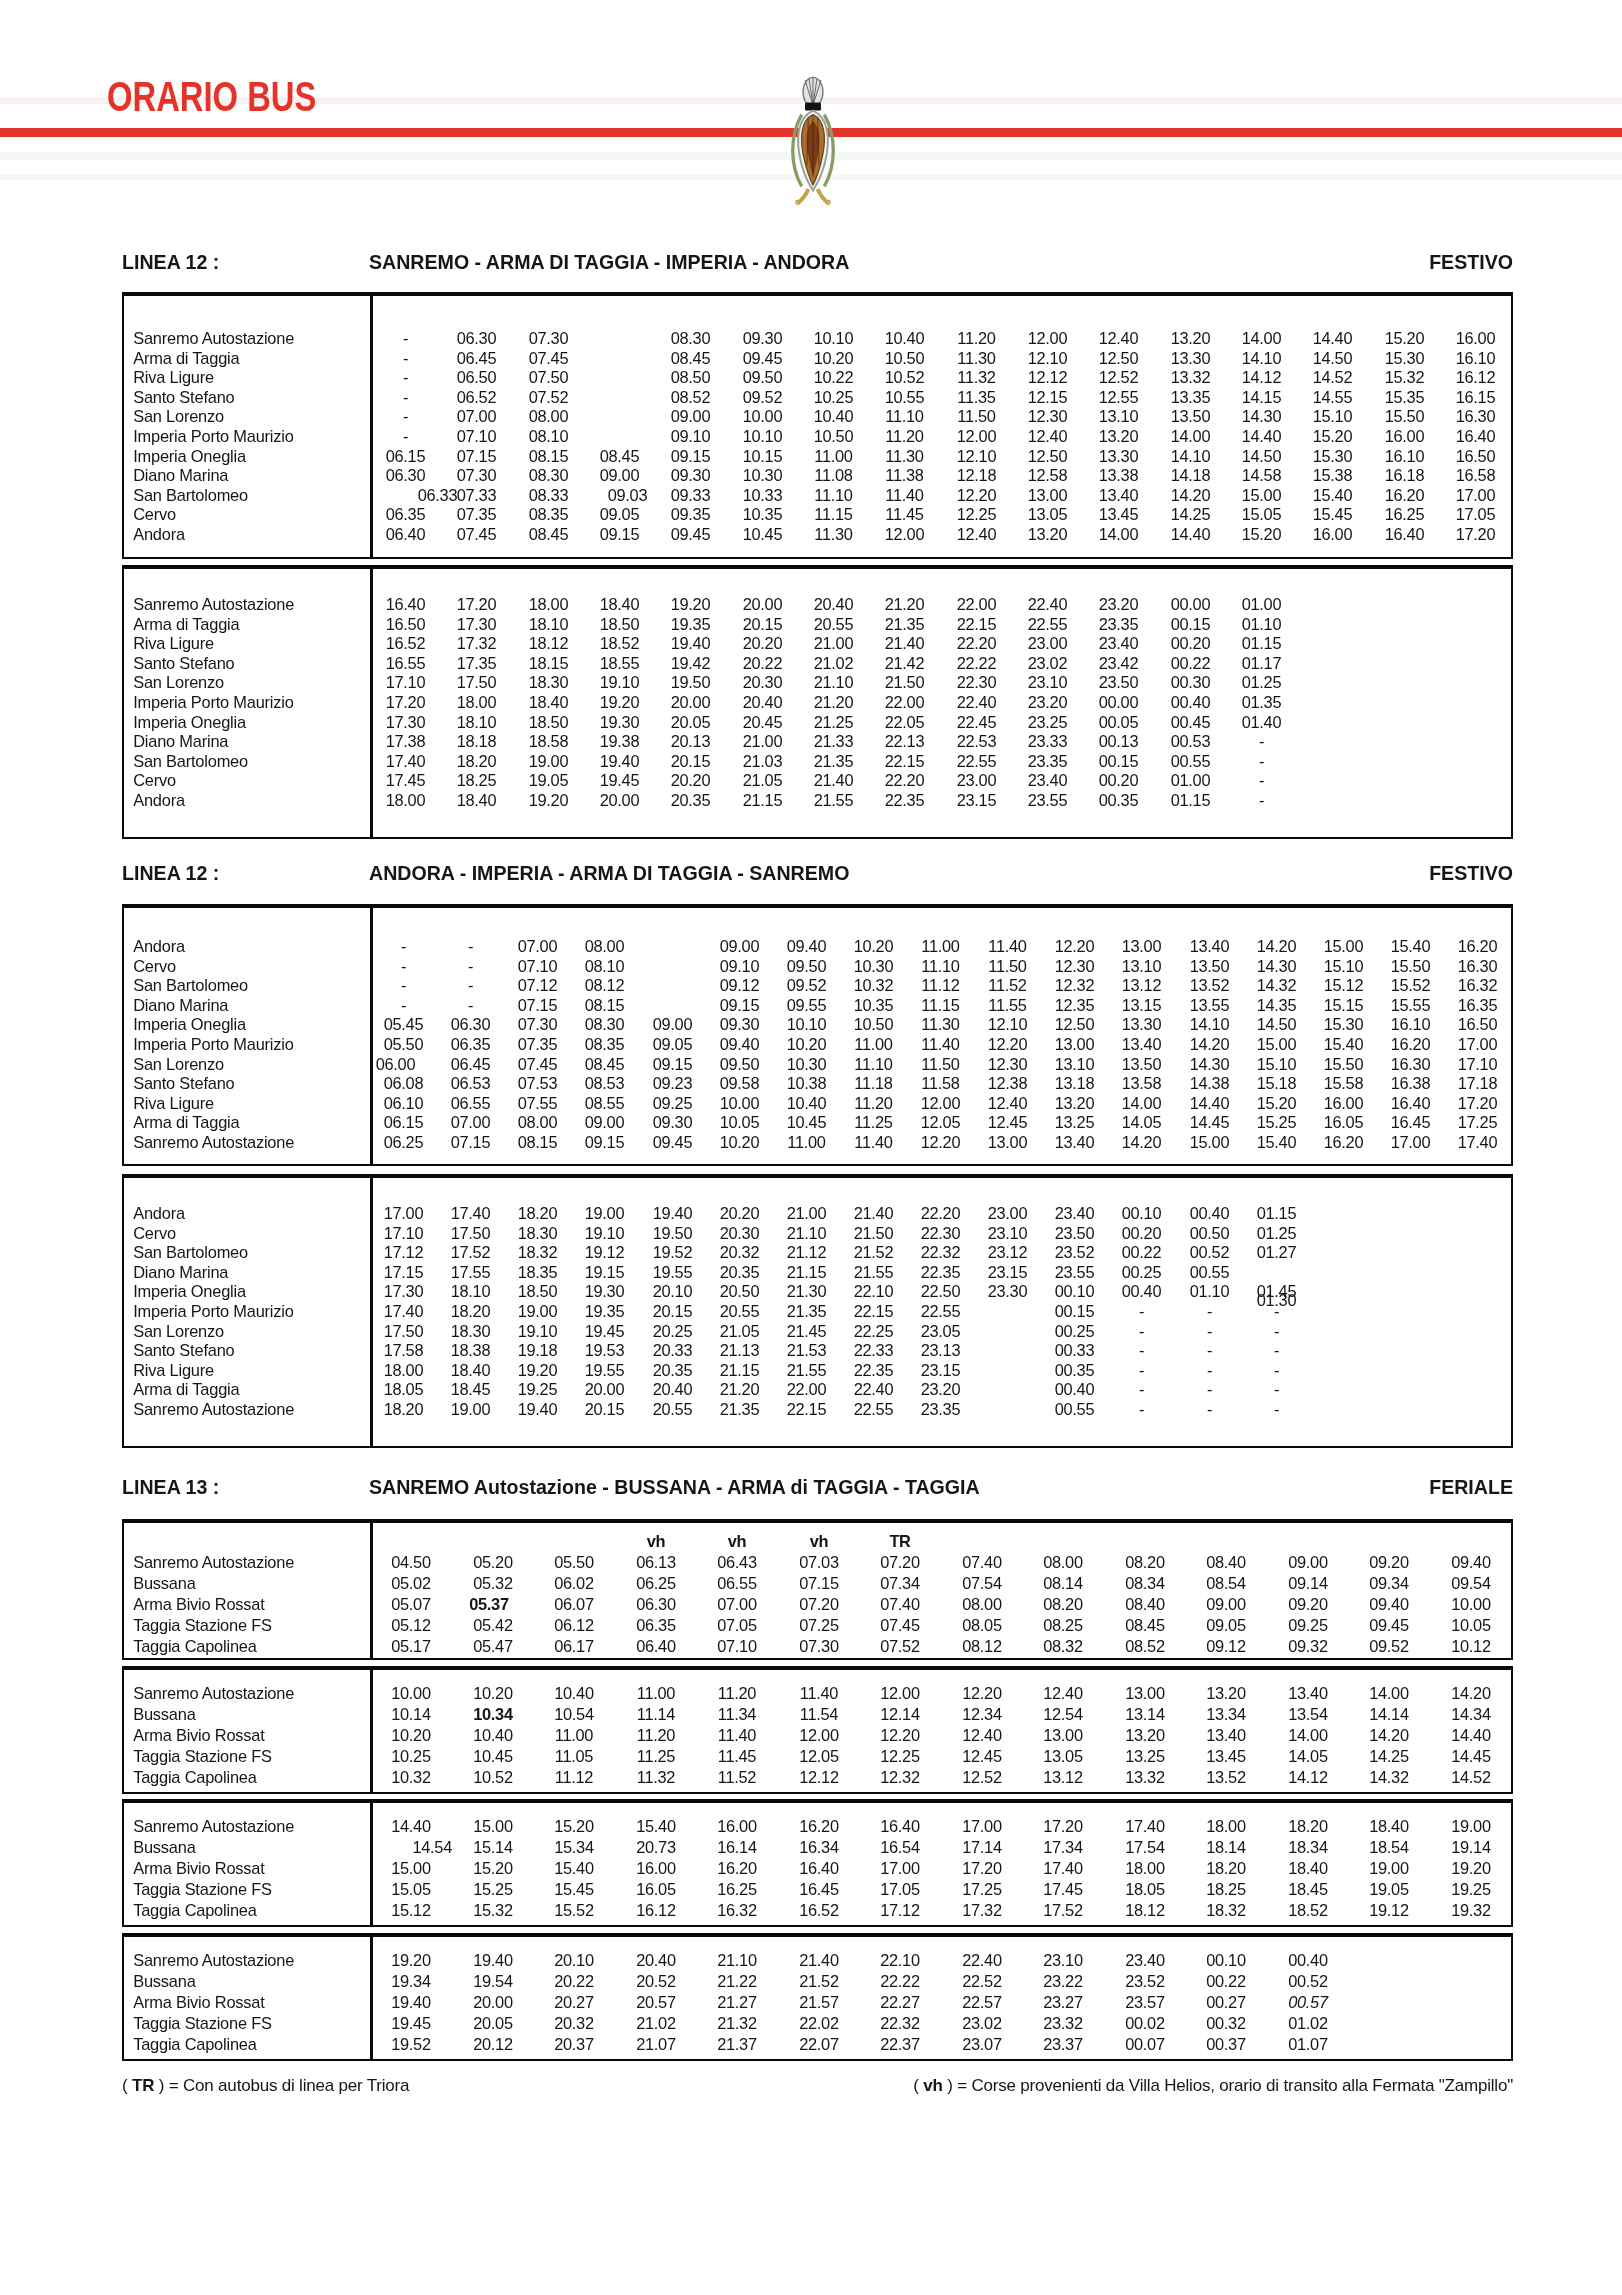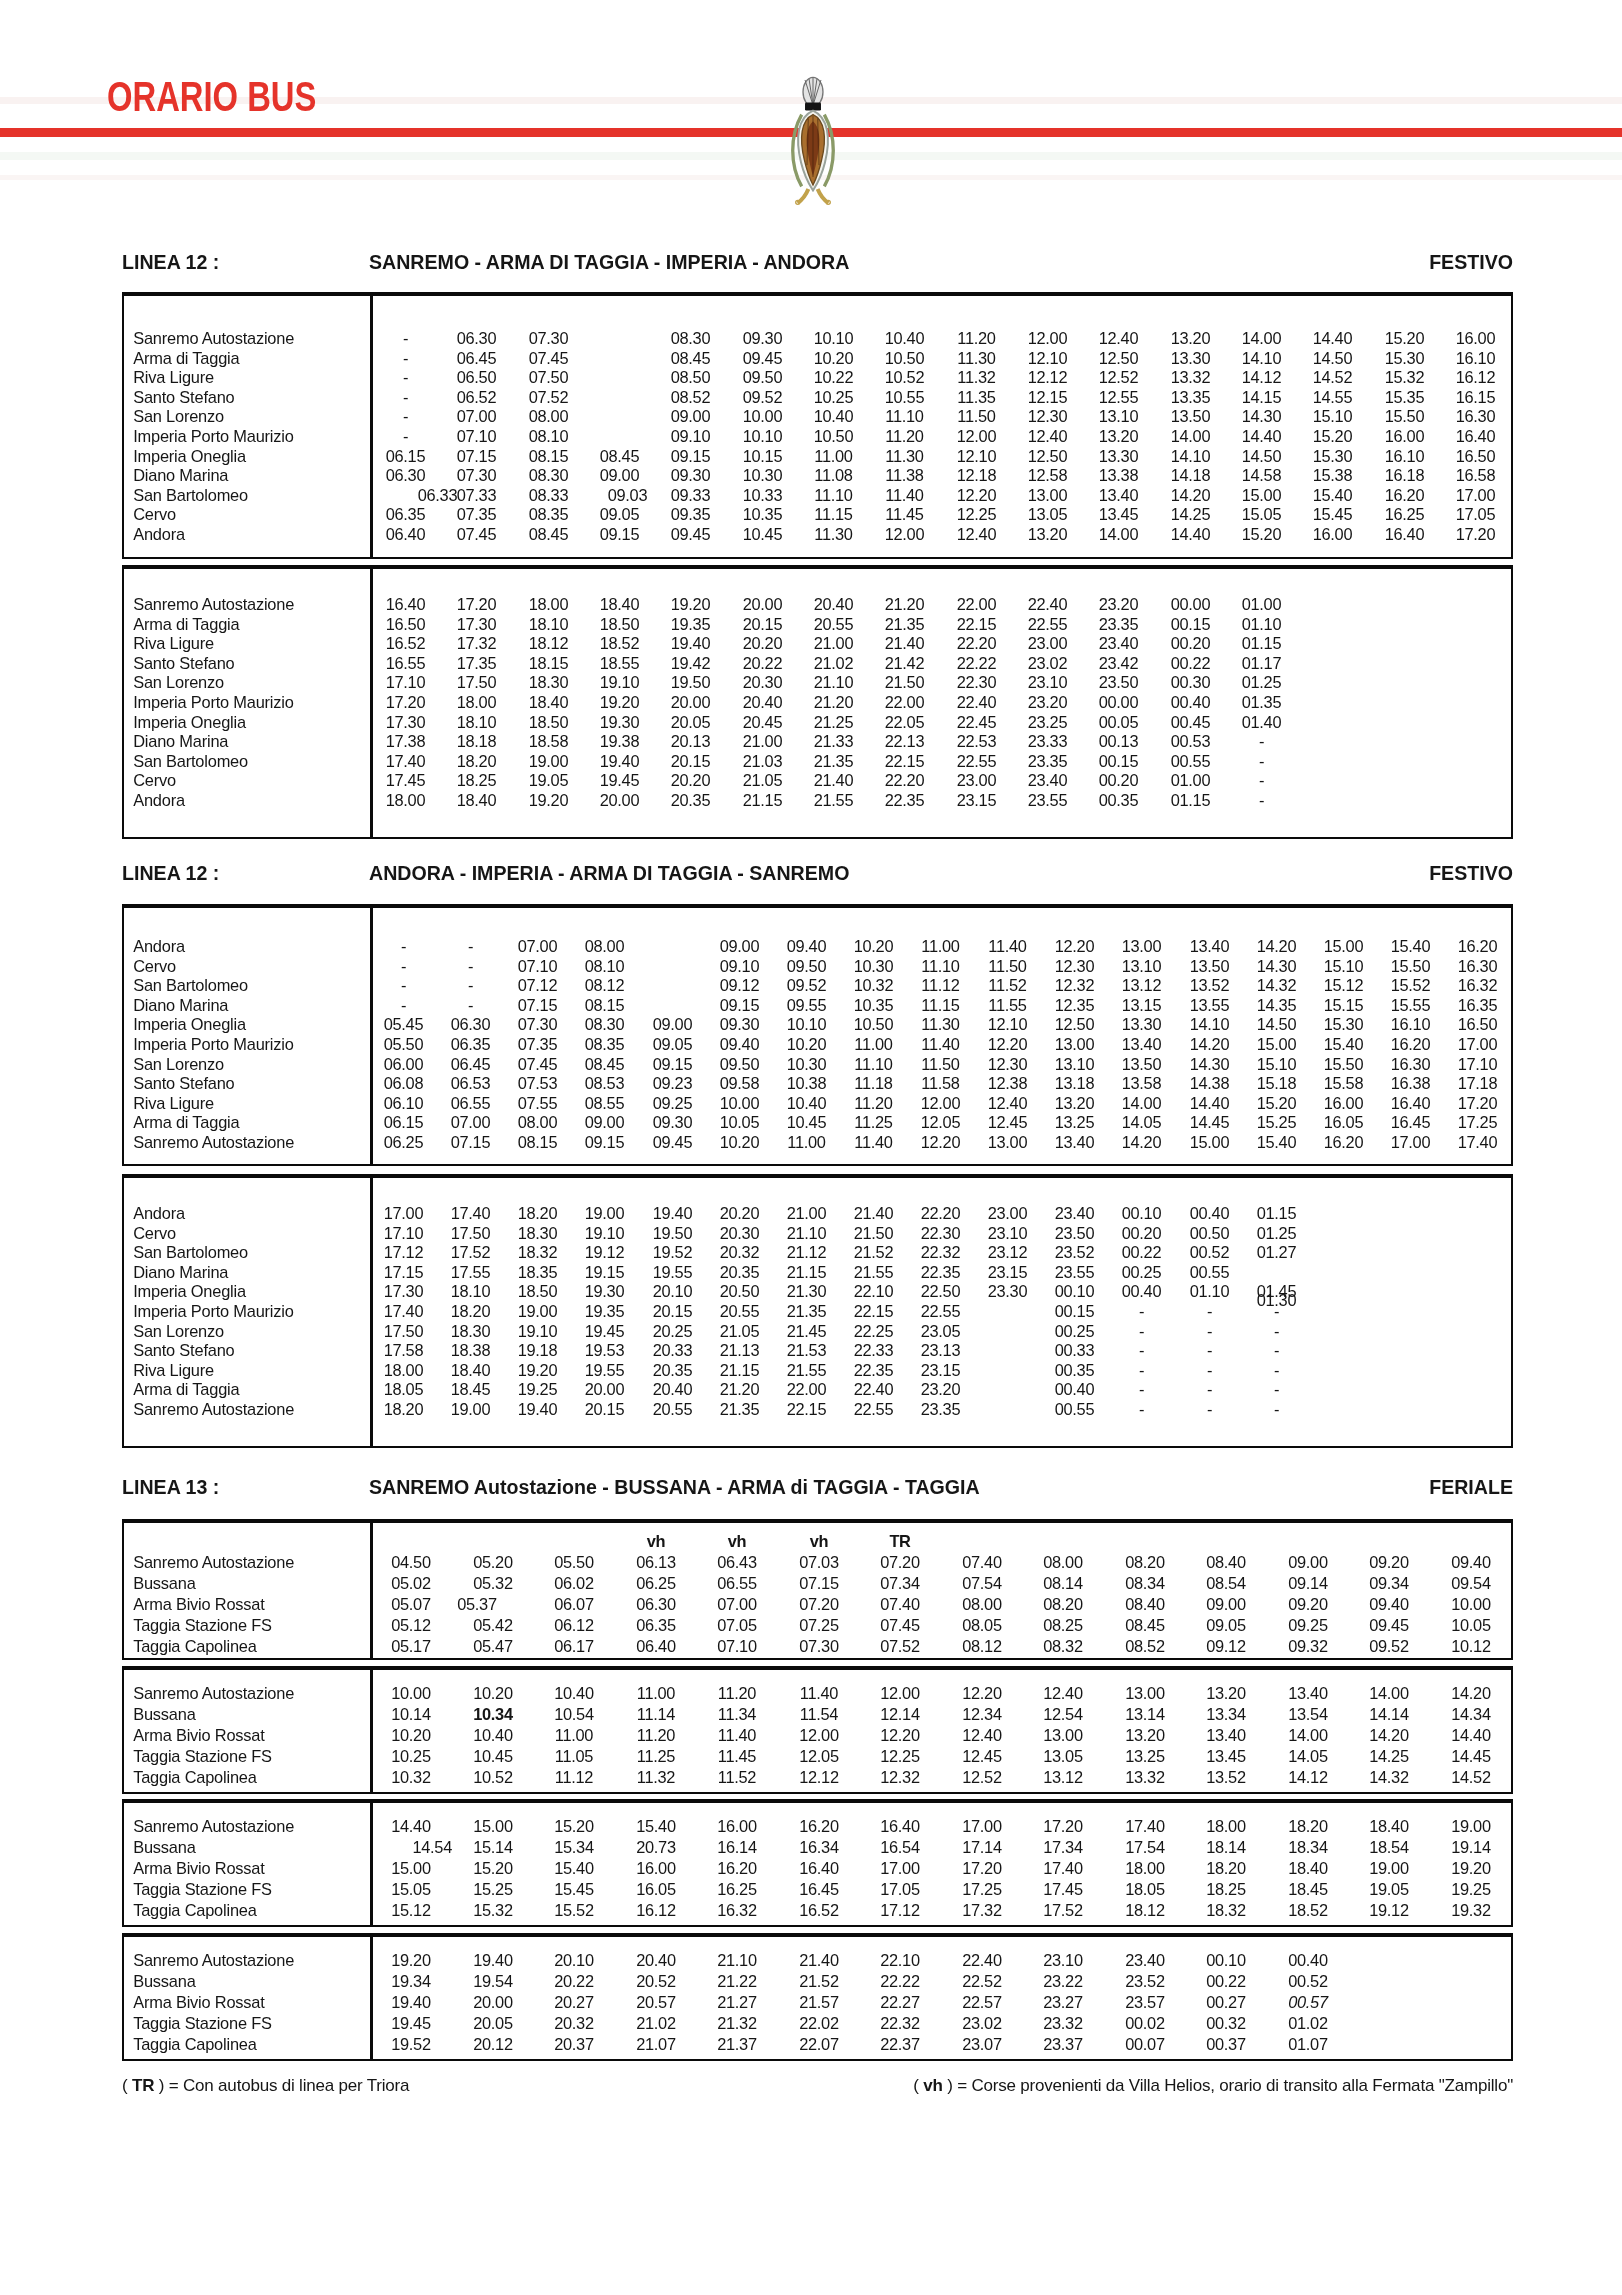--- a/index.html
+++ b/index.html
@@ -582,21 +582,21 @@
           <span class="cell" style="left: 917px; width: 67px;">13.00</span>
           <span class="cell" style="left: 984px; width: 67px;">13.40</span>
           <span class="cell" style="left: 1052px; width: 67px;">14.20</span>
           <span class="cell" style="left: 1119px; width: 67px;">15.00</span>
           <span class="cell" style="left: 1186px; width: 67px;">15.40</span>
           <span class="cell" style="left: 1253px; width: 67px;">16.20</span>
           <span class="cell" style="left: 1320px; width: 67px;">17.00</span>
         </div>
         <div class="row">
           <span class="stop">San Lorenzo</span>
-          <span class="cell" style="left: 246px; width: 67px;">06.00</span>
+          <span class="cell" style="left: 238px; width: 67px;">06.00</span>
           <span class="cell" style="left: 313px; width: 67px;">06.45</span>
           <span class="cell" style="left: 380px; width: 67px;">07.45</span>
           <span class="cell" style="left: 447px; width: 67px;">08.45</span>
           <span class="cell" style="left: 515px; width: 67px;">09.15</span>
           <span class="cell" style="left: 582px; width: 67px;">09.50</span>
           <span class="cell" style="left: 649px; width: 67px;">10.30</span>
           <span class="cell" style="left: 716px; width: 67px;">11.10</span>
           <span class="cell" style="left: 783px; width: 67px;">11.50</span>
           <span class="cell" style="left: 850px; width: 67px;">12.30</span>
           <span class="cell" style="left: 917px; width: 67px;">13.10</span>
@@ -915,21 +915,21 @@
           <span class="cell" style="left: 898px; width: 82px;">08.14</span>
           <span class="cell" style="left: 980px; width: 82px;">08.34</span>
           <span class="cell" style="left: 1061px; width: 82px;">08.54</span>
           <span class="cell" style="left: 1143px; width: 82px;">09.14</span>
           <span class="cell" style="left: 1224px; width: 82px;">09.34</span>
           <span class="cell" style="left: 1306px; width: 82px;">09.54</span>
         </div>
         <div class="row">
           <span class="stop">Arma Bivio Rossat</span>
           <span class="cell" style="left: 246px; width: 82px;">05.07</span>
-          <span class="cell" style="left: 312px; width: 82px;">05.37</span>
+          <span class="cell" style="left: 324px; width: 82px; font-weight: bold;">05.37</span>
           <span class="cell" style="left: 409px; width: 82px;">06.07</span>
           <span class="cell" style="left: 491px; width: 82px;">06.30</span>
           <span class="cell" style="left: 572px; width: 82px;">07.00</span>
           <span class="cell" style="left: 654px; width: 82px;">07.20</span>
           <span class="cell" style="left: 735px; width: 82px;">07.40</span>
           <span class="cell" style="left: 817px; width: 82px;">08.00</span>
           <span class="cell" style="left: 898px; width: 82px;">08.20</span>
           <span class="cell" style="left: 980px; width: 82px;">08.40</span>
           <span class="cell" style="left: 1061px; width: 82px;">09.00</span>
           <span class="cell" style="left: 1143px; width: 82px;">09.20</span>

